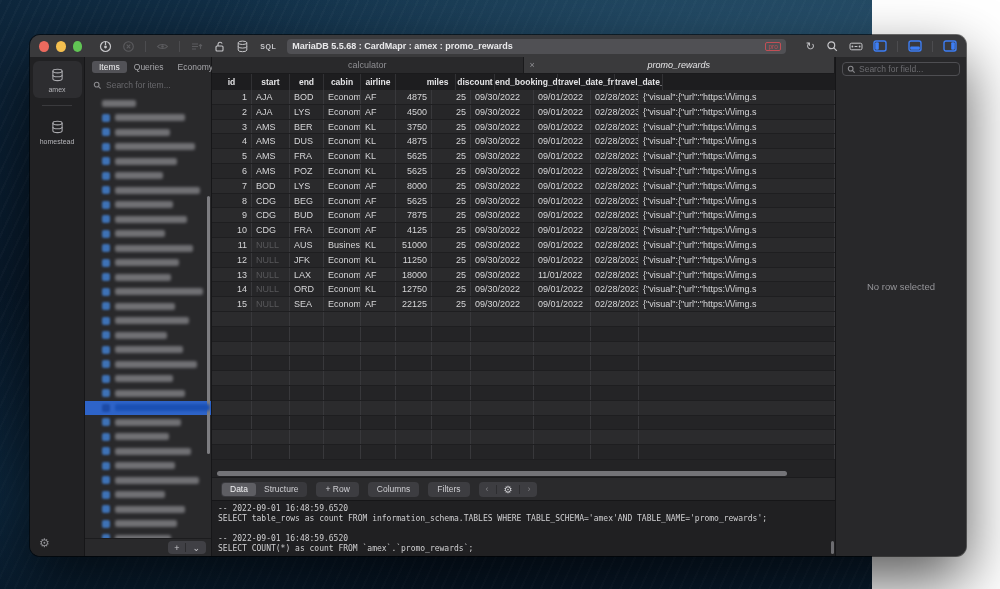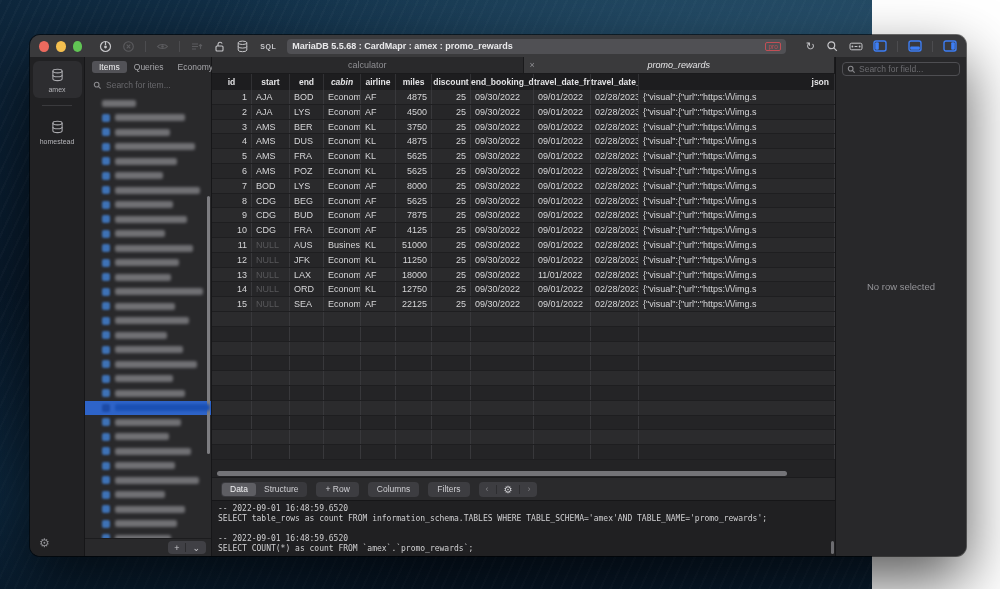--- a/index.html
+++ b/index.html
@@ -397,28 +397,27 @@
           <div class="tab active">
             <span class="closex">×</span>
             <span>promo_rewards</span>
           </div>
         </div>
 
         <div class="thead" id="thead">
             <div class="hcell" style="width: 40px;">id</div>
             <div class="hcell" style="width: 38px;">start</div>
             <div class="hcell" style="width: 34px;">end</div>
-            <div class="hcell" style="width: 37px; font-style: italic;">cabin</div>
+            <div class="hcell" style="width: 37px;">cabin</div>
             <div class="hcell" style="width: 35px;">airline</div>
-            <div class="hcell" style="width: 36px;">miles</div>
+            <div class="hcell" style="width: 36px; margin-left: 24px;">miles</div>
             <div class="hcell" style="width: 39px;">discount</div>
             <div class="hcell" style="width: 63px;">end_booking_date</div>
             <div class="hcell" style="width: 57px;">travel_date_from</div>
             <div class="hcell" style="width: 48px;">travel_date_to</div>
-            <div class="hcell grow">json</div>
           </div>
         <div class="tbody" id="tbody">
             <div class="trow odd">
               <div class="tcell r" style="width: 40px;">1</div>
               <div class="tcell l" style="width: 38px;">AJA</div>
               <div class="tcell l" style="width: 34px;">BOD</div>
               <div class="tcell l" style="width: 37px;">Economy</div>
               <div class="tcell l" style="width: 35px;">AF</div>
               <div class="tcell r" style="width: 36px;">4875</div>
               <div class="tcell r" style="width: 39px;">25</div>

